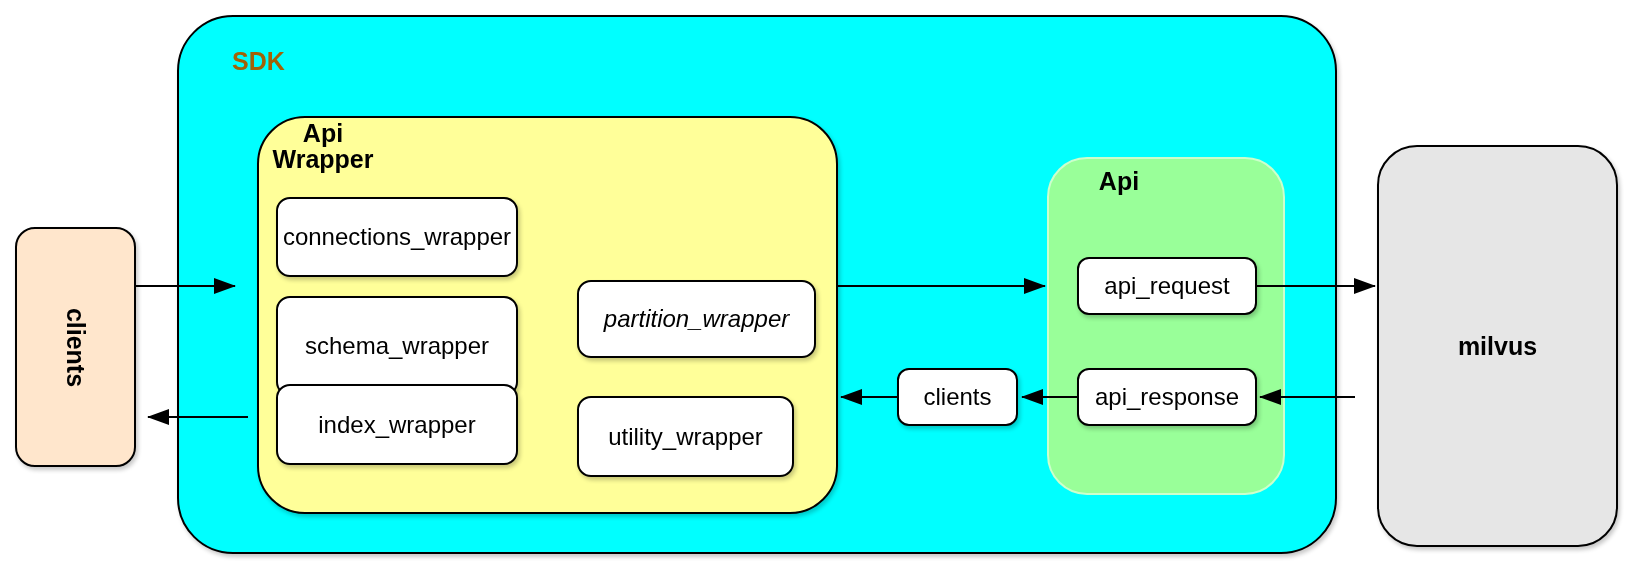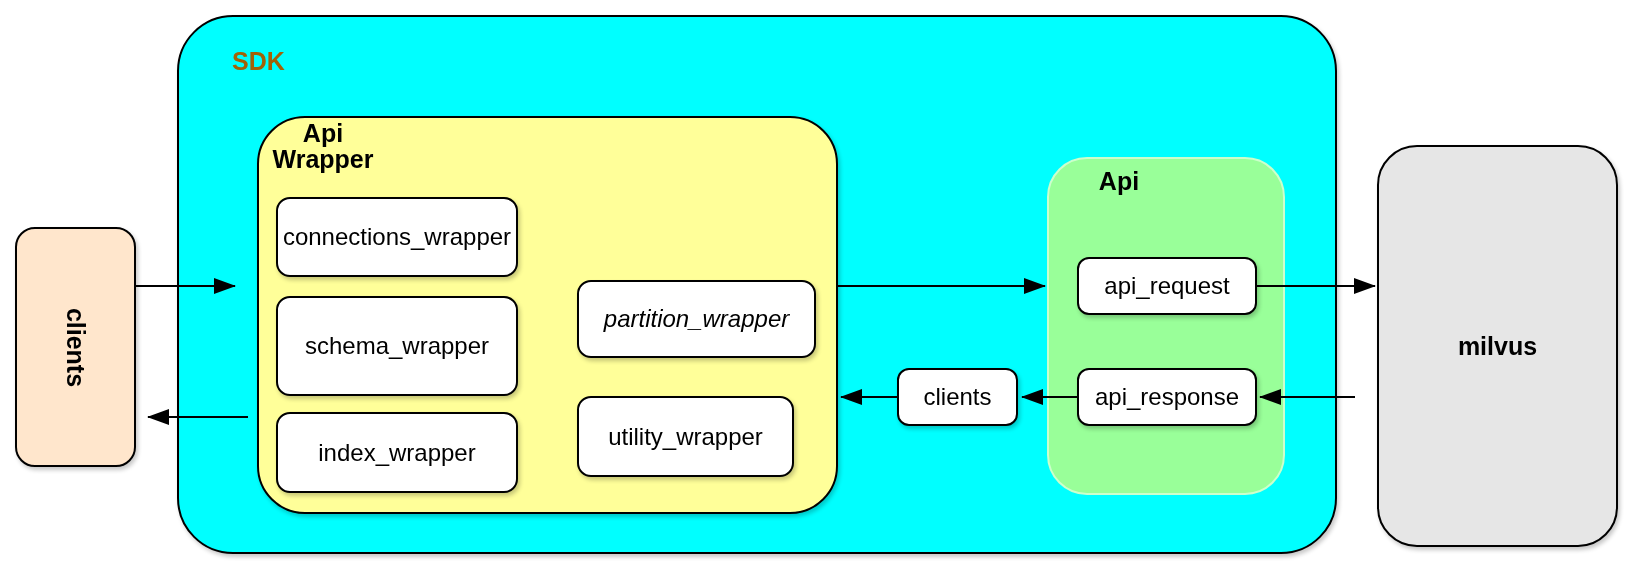--- a/index.html
+++ b/index.html
@@ -116,21 +116,21 @@
   <div class="shape container-wrapper shadowed">
     <div class="wrapper-label">
       <div>Api</div>
       <div>Wrapper</div>
     </div>
   </div>
 
   <div class="shape white-box shadowed" style="left:276px;top:197px;width:242px;height:80px;">connections_wrapper</div>
   <div class="shape white-box shadowed" style="left:276px;top:296px;width:242px;height:100px;">schema_wrapper</div>
   <div class="shape white-box shadowed" style="left:577px;top:280px;width:239px;height:78px;font-style:italic;">partition_wrapper</div>
-  <div class="shape white-box shadowed" style="left:276px;top:412px;width:242px;height:81px;">index_wrapper</div>
+  <div class="shape white-box shadowed" style="left:276px;top:384px;width:242px;height:81px;">index_wrapper</div>
   <div class="shape white-box shadowed" style="left:577px;top:396px;width:217px;height:81px;">utility_wrapper</div>
 
   <div class="shape container-gateway">
     <div class="gateway-label">
       <div>Api</div>
     </div>
   </div>
 
   <div class="shape white-box small-box shadowed" style="left:1077px;top:257px;width:180px;height:58px;">api_request</div>
   <div class="shape white-box small-box shadowed" style="left:1077px;top:368px;width:180px;height:58px;">api_response</div>

